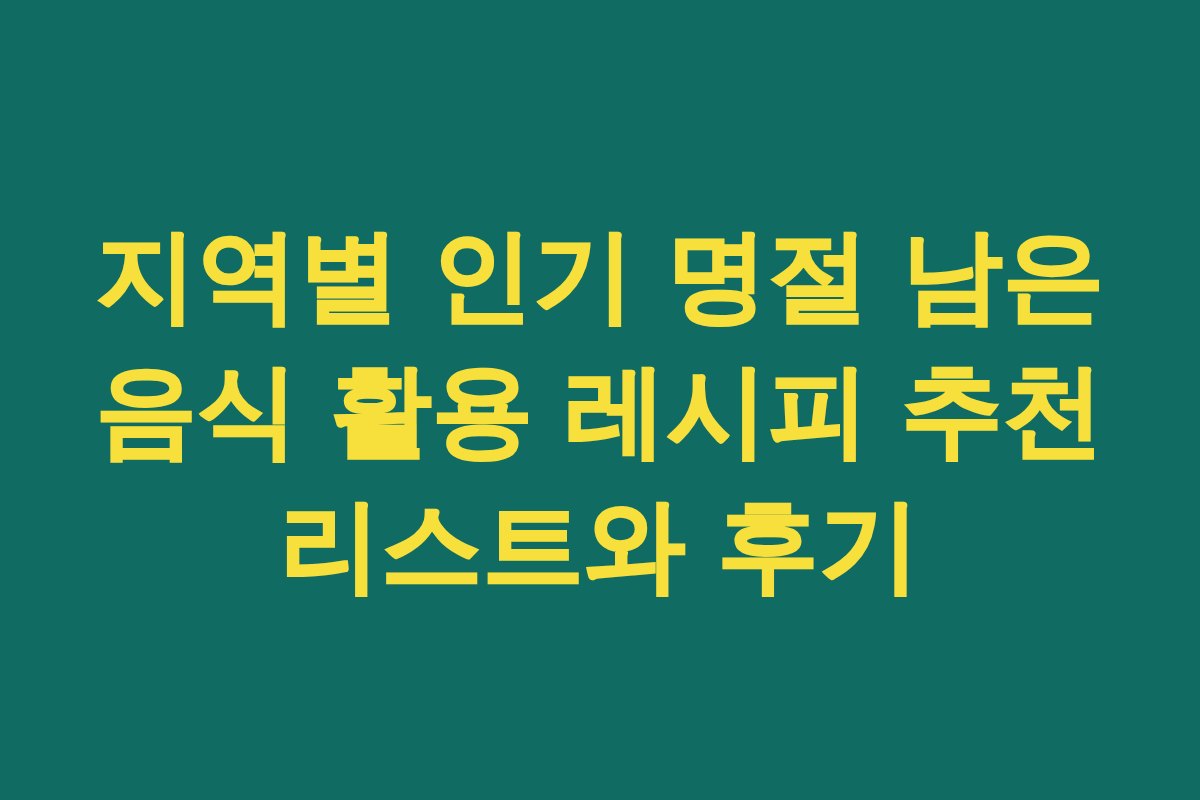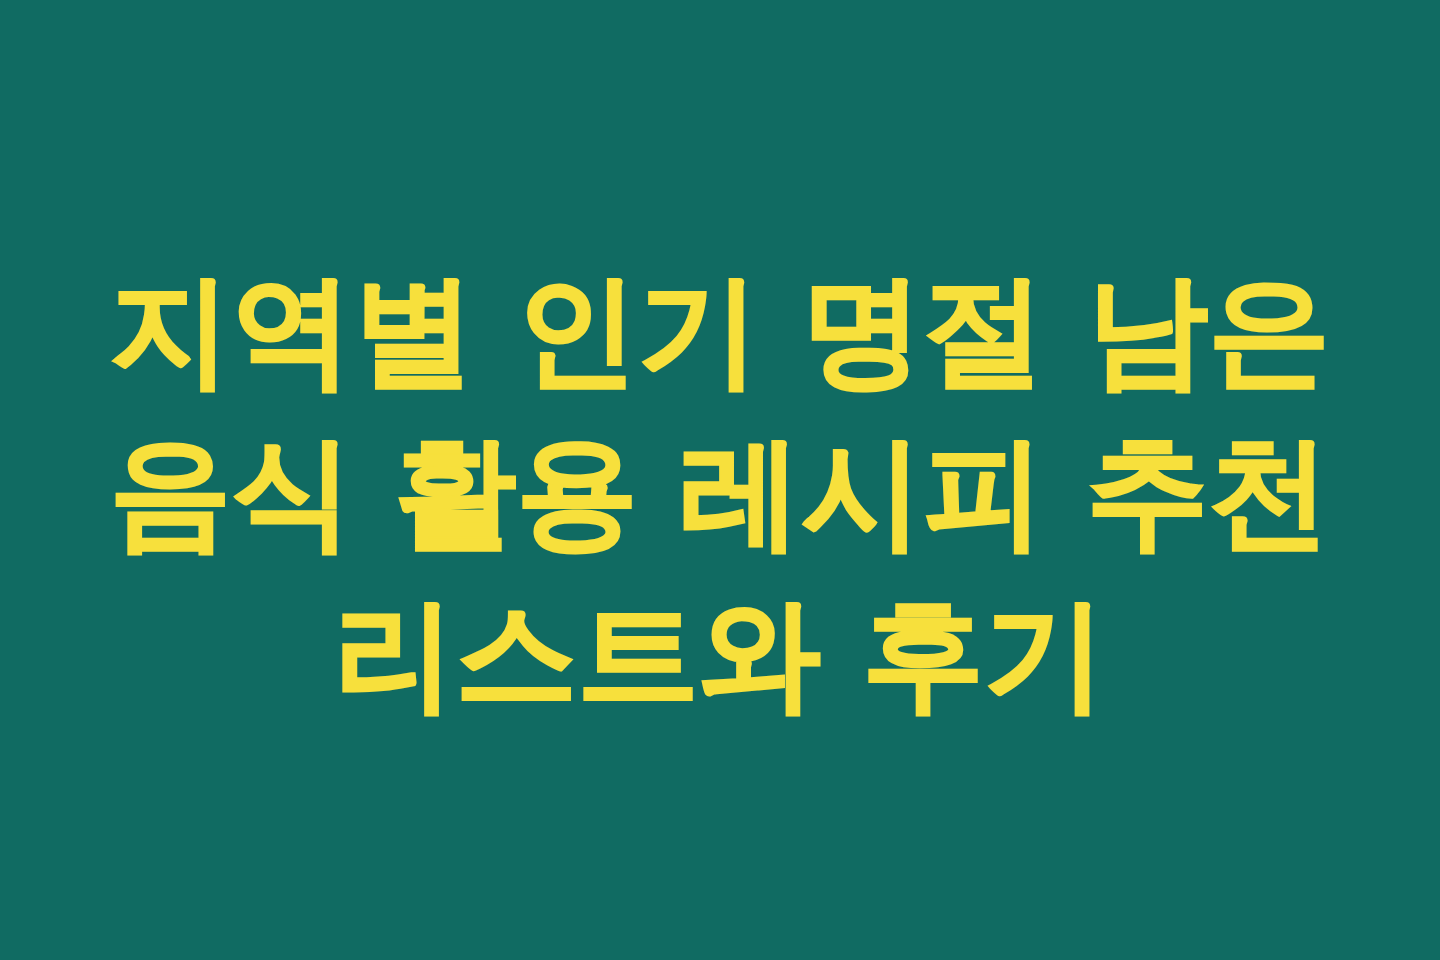--- a/index.html
+++ b/index.html
@@ -32,21 +32,21 @@
     text-align: center;
     
     margin-top: 22px;
   }
 
   #headline {
     display: block;
     margin: 0;
     padding: 0;
     color: #F7E03C;
-    font-family: Liberation Sans, sans-serif;
+    font-family: Liberation Serif, serif;
     font-size: 101px;
     font-weight: 700;
     line-height: 135px;
     letter-spacing: 0.5px;
     word-spacing: 6px;
     text-align: center;
     white-space: normal;
     word-break: keep-all;
     overflow-wrap: break-word;
     

